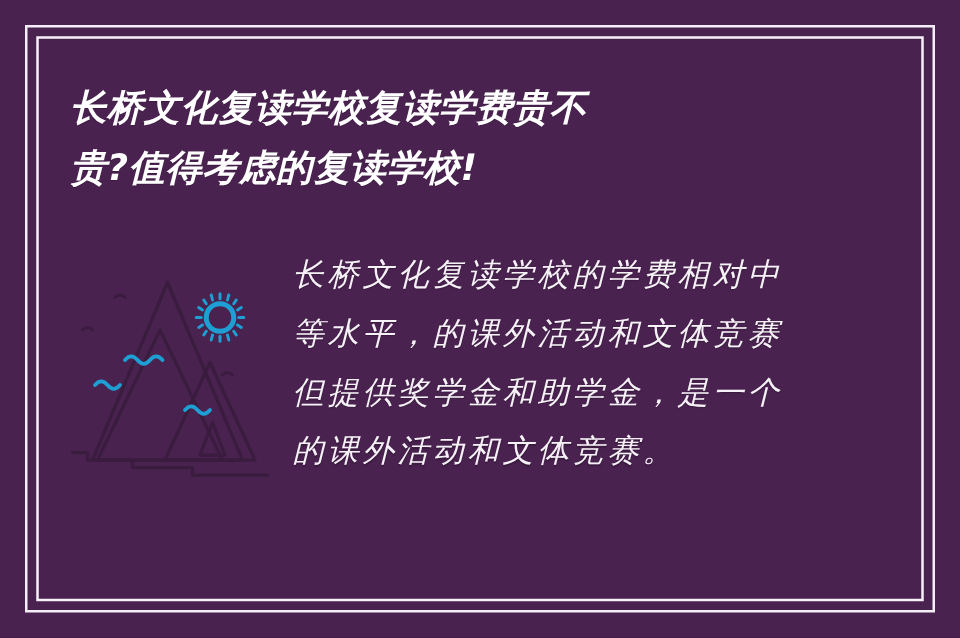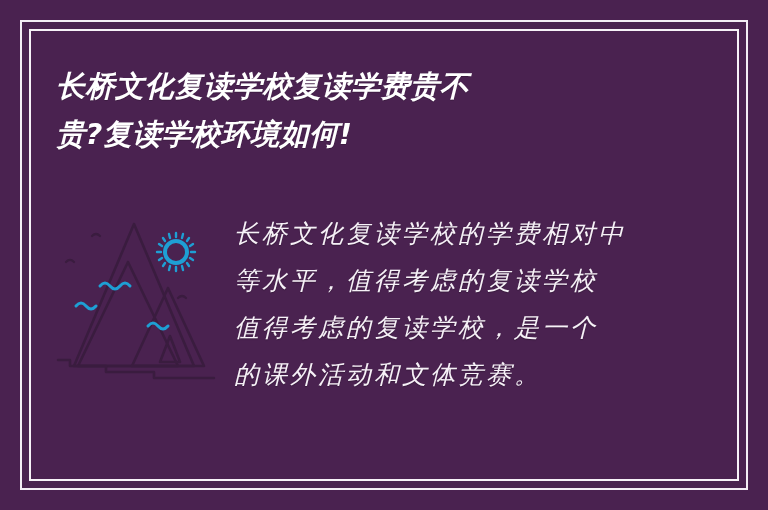--- a/index.html
+++ b/index.html
@@ -56,24 +56,24 @@
     letter-spacing: 0.5px;
     line-height: 48px;
     white-space: nowrap;
     text-shadow: 0 1px 0 rgba(0,0,0,0.18);
   }
 
   
   .content-row {
     position: absolute;
     left: 56px;
-    top: 210px;
+    top: 196px;
     right: 56px;
     display: flex;
-    align-items: flex-start;
+    align-items: flex-end;
   }
 
   .illustration {
     width: 160px;
     height: 168px;
     flex: 0 0 160px;
     margin-top: 4px;
   }
 
   .body-block {
@@ -95,21 +95,21 @@
 </head>
 <body>
 
 <div id="stage">
 
   <div class="frame-outer"></div>
   <div class="frame-inner"></div>
 
   <div class="title-block">
     <span class="title-line">长桥文化复读学校复读学费贵不</span>
-    <span class="title-line">贵?复读学校环境如何!</span>
+    <span class="title-line">贵?值得考虑的复读学校!</span>
   </div>
 
   <div class="content-row">
 
     <svg class="illustration" viewBox="0 0 160 168">
       <g fill="none" stroke="#3a1c3f" stroke-width="2.6" stroke-linejoin="round" stroke-linecap="round">
 
         <path d="M72 48 L22 152 L122 152 Z"></path>
 
         <path d="M78 10 L18 152 L138 152 Z"></path>
@@ -151,19 +151,19 @@
 
       <g fill="none" stroke="#3a1c3f" stroke-width="2.2" stroke-linecap="round">
         <path d="M36 22 q4 -4 8 0"></path>
         <path d="M10 48 q4 -4 8 0"></path>
         <path d="M122 84 q4 -4 8 0"></path>
       </g>
     </svg>
 
     <div class="body-block">
       <span class="body-line">长桥文化复读学校的学费相对中</span>
-      <span class="body-line">等水平，值得考虑的复读学校</span>
-      <span class="body-line">值得考虑的复读学校，是一个</span>
+      <span class="body-line">等水平，的课外活动和文体竞赛</span>
+      <span class="body-line">但提供奖学金和助学金，是一个</span>
       <span class="body-line">的课外活动和文体竞赛。</span>
     </div>
 
   </div>
 </div>
 
 </body></html>

